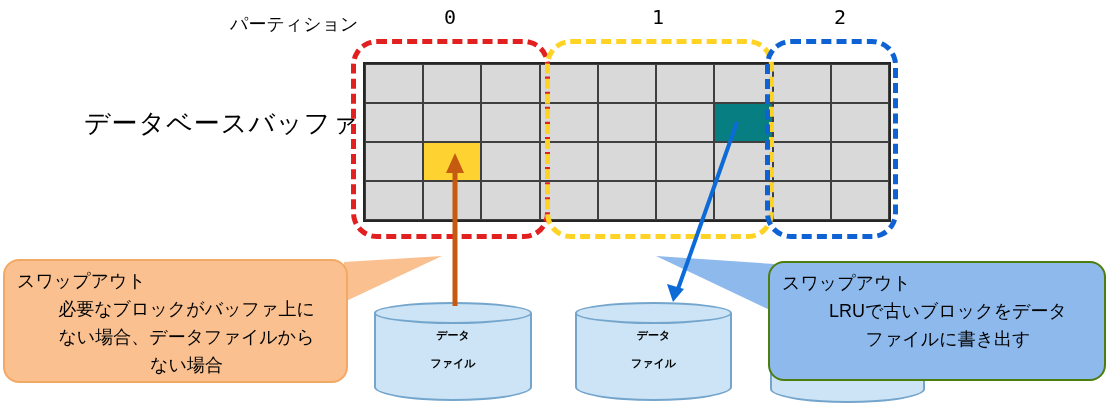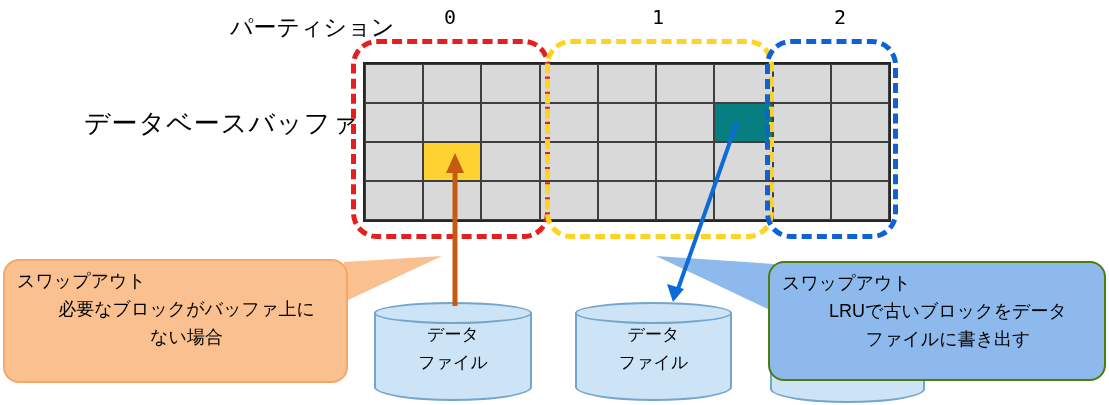--- a/index.html
+++ b/index.html
@@ -2,21 +2,21 @@
 <html><head>
 <meta charset="utf-8">
 <style>
   html,body{margin:0;padding:0;background:#ffffff;}
   #canvas{
     position:relative;width:1109px;height:405px;overflow:hidden;background:#ffffff;
     font-family:"Liberation Sans","DejaVu Sans",sans-serif;color:#000;
   }
   .abs{position:absolute;}
   
-  .partition-caption{left:230px;top:12px;font-size:23px;}
+  .partition-caption{left:230px;top:12px;font-size:18px;}
   .pnum{top:5px;font-size:20px;width:40px;text-align:center;font-family:"DejaVu Sans Mono","Liberation Mono",monospace;}
   .pnum0{left:430px;} .pnum1{left:638px;} .pnum2{left:820px;}
   .buffer-caption{left:84px;top:106px;font-size:26px;letter-spacing:1px;}
   
   .grid{
     left:363px;top:62px;width:528px;height:160px;
     display:grid;grid-template-columns:repeat(9,1fr);grid-template-rows:repeat(4,1fr);
     border:2px solid #262626;box-sizing:border-box;z-index:1;
   }
   .cell{border:1px solid #3F3F3F;}
@@ -26,21 +26,21 @@
   .part1{left:545px;top:39px;width:229px;height:200px;}
   .part2{left:765px;top:39px;width:133px;height:200px;}
   
   .cylinder{z-index:3;box-sizing:border-box;border-left:2px solid;border-right:2px solid;border-bottom:2px solid;
     border-radius:0 0 50% 50%/0 0 14px 14px;text-align:center;}
   .cylinder::before{content:"";position:absolute;left:-2px;right:-2px;top:-11px;height:22px;
     border:2px solid;border-radius:50%;box-sizing:border-box;background:inherit;border-color:inherit;}
   .cyl-a{left:374px;top:313px;width:158px;height:88px;}
   .cyl-b{left:575px;top:313px;width:157px;height:88px;}
   .cyl-c{left:770px;top:313px;width:155px;height:90px;}
-  .cyl-label{position:relative;font-size:17px;line-height:28px;padding-top:8px;}
+  .cyl-label{position:relative;font-size:11px;line-height:28px;padding-top:8px;font-weight:bold;}
   
   svg.overlay{position:absolute;left:0;top:0;z-index:5;pointer-events:none;}
   
   .callout{z-index:6;border-radius:16px;box-sizing:border-box;font-size:18px;line-height:28px;padding:6px 10px 6px 12px;}
   .callout .co-line{display:block;padding-left:20px;text-align:center;}
   .callout .co-title{display:block;padding-left:0;}
   .callout-left{left:3px;top:259px;width:345px;height:124px;border:2px solid #F2A966;}
   .callout-right{left:768px;top:261px;width:338px;height:120px;border:2px solid #4d7c0f;}
 </style>
 </head>
@@ -120,20 +120,21 @@
     <line x1="455" y1="306" x2="455" y2="170" stroke-width="5" style="stroke: rgb(197, 90, 17);"></line>
     <polygon points="455,153 446,173 464,173" style="fill: rgb(197, 90, 17);"></polygon>
 
     <line x1="737" y1="122" x2="678" y2="289" stroke-width="4" style="stroke: rgb(12, 107, 214);"></line>
     <polygon points="673,302 684,289 667,284" style="fill: rgb(12, 107, 214);"></polygon>
   </svg>
 
   <div class="abs callout callout-left" style="background: rgb(250, 192, 144);">
     <span class="co-title">スワップアウト</span>
     <span class="co-line">必要なブロックがバッファ上に</span>
+    <span class="co-line">ない場合、データファイルから</span>
     <span class="co-line">ない場合</span>
   </div>
 
   <div class="abs callout callout-right" style="background: rgb(141, 185, 236);">
     <span class="co-title">スワップアウト</span>
     <span class="co-line">LRUで古いブロックをデータ</span>
     <span class="co-line">ファイルに書き出す</span>
   </div>
 
 </div>

